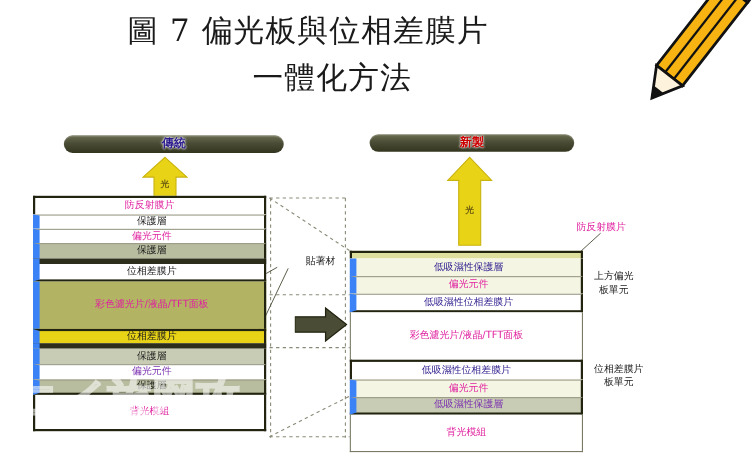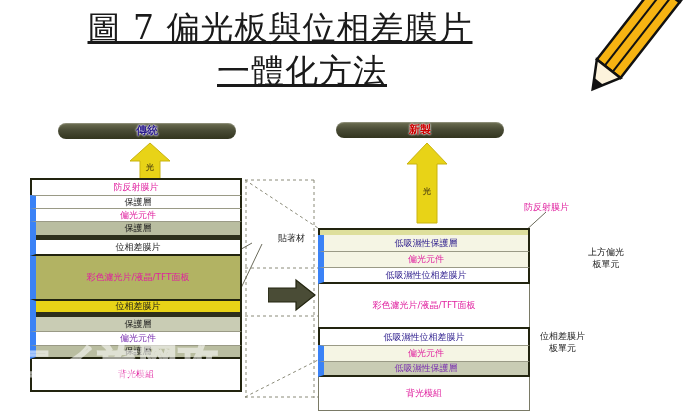--- a/index.html
+++ b/index.html
@@ -16,25 +16,24 @@
   }
 
   
   #title-block {
     position: absolute;
     left: 0; top: 6px;
     width: 560px;
     text-align: center;
     color: #1a1a1a;
     font-family: "DejaVu Serif", "Liberation Serif", serif;
-    font-size: 33px;
+    font-size: 28px;
     line-height: 43px;
     letter-spacing: 1px;
     white-space: nowrap;
-    text-decoration: underline;
   }
   #title-line-2 { text-align: center; margin-left: 44px; }
 
   
   #pencil-decoration {
     position: absolute;
     right: 0; top: -4px;
     width: 120px; height: 112px;
   }
 
@@ -48,23 +47,23 @@
   }
   .banner-label {
     position: absolute;
     left: 0; right: 0; top: -1px;
     text-align: center;
     font-size: 11px;
     font-weight: bold;
     line-height: 17px;
     text-shadow: 0 0 2px #fff, 0 0 2px #fff;
   }
-  #banner-left { left: 58px; top: 123px; width: 178px; }
+  #banner-left { left: 58px; top: 123px; width: 200px; }
   #banner-left .banner-label { color: #2b1b8c; }
-  #banner-right { left: 336px; top: 122px; width: 168px; }
+  #banner-right { left: 336px; top: 122px; width: 186px; }
   #banner-right .banner-label { color: #cc0000; }
 
   
   .light-arrow {
     position: absolute;
     width: 42px; height: 44px;
   }
   .light-arrow .arrow-shape {
     position: absolute;
     left: 0; top: 0; width: 100%; height: 100%;
@@ -131,21 +130,21 @@
 
   
   .annotation {
     position: absolute;
     font-size: 9px;
     line-height: 12px;
     white-space: nowrap;
   }
   #anno-adhesive { left: 278px; top: 232px; color: #1a1a1a; }
   #anno-ar-film  { left: 524px; top: 201px; color: #e0209f; }
-  #anno-upper-unit { left: 540px; top: 246px; color: #1a1a1a; text-align: center; margin-left: 48px; }
+  #anno-upper-unit { left: 540px; top: 246px; color: #1a1a1a; text-align: center; }
   #anno-lower-unit { left: 540px; top: 330px; color: #1a1a1a; text-align: center; }
 
   
   #transform-arrow {
     position: absolute;
     left: 268px; top: 278px;
     width: 48px; height: 34px;
   }
 
   

